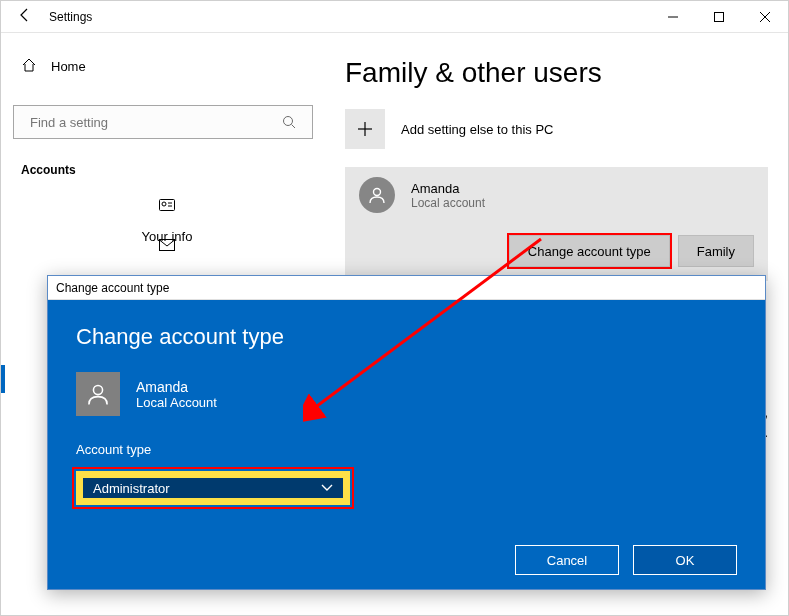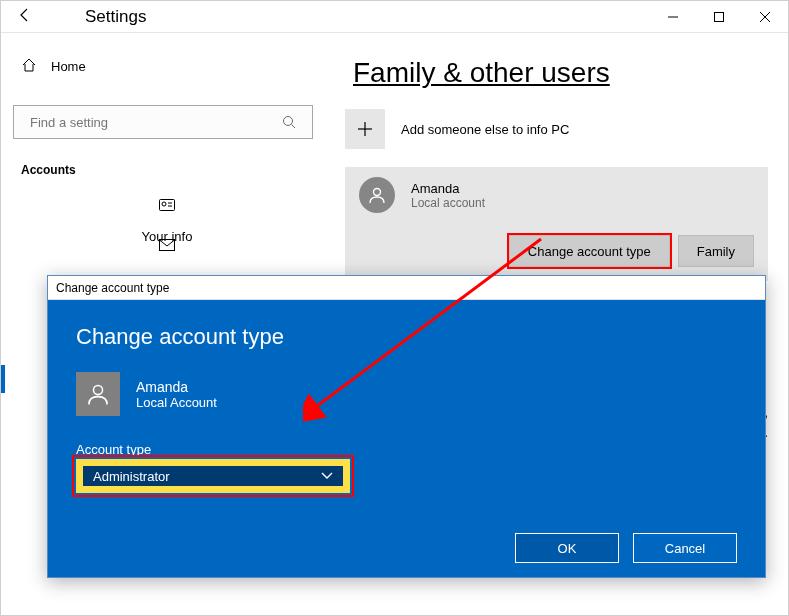--- a/index.html
+++ b/index.html
@@ -8,41 +8,41 @@
     font-family: "Segoe UI", Tahoma, sans-serif;
     font-size: 13px;
     color: #000;
     background:#f3f3f3;
     width:789px; height:616px; overflow:hidden; position:relative;
   }
   .stage { width:789px; height:616px; position:relative; background:#fff; border:1px solid #cfcfcf;}
   
   .titlebar { height:32px; display:flex; align-items:center; background:#fff; color:#000; border-bottom:1px solid #e5e5e5;}
   .titlebar .back { width:48px; text-align:center; font-size:16px;}
-  .titlebar .title { flex:1; font-size:17px;margin-left:36px;}
+  .titlebar .title { flex:1; font-size:12px;}
   .winbtns { display:flex;}
   .winbtn { width:46px; height:32px; display:flex; align-items:center; justify-content:center; }
   .winbtn svg { stroke:#000;}
   
   .main { position:absolute; top:32px; left:0; right:0; bottom:0; display:flex; background:#fff;}
   .sidebar { width:324px; background:#fff; border-right:0; position:relative;}
   .sidecontent { padding:12px 12px 0 12px;}
   .homeitem { display:flex; align-items:center; height:42px; gap:14px; padding-left:8px; margin-bottom:18px; cursor:default;}
   .homeitem .lbl { font-size:13px;}
   .searchbox { height:34px; border:1px solid #a6a6a6; background:#fcfcfc; display:flex; align-items:center; padding:0 16px; margin-bottom:24px; cursor:text;}
   .searchbox span { flex:1; color:#767676; font-size:13px;}
   .section-head { font-weight:600; font-size:12px; padding:0 8px; margin-bottom:22px;}
   .navlist { }
   .navitem { display:flex; align-items:center; height:40px; gap:16px; padding-left:8px; cursor:default; position:relative;flex-direction:column;}
   .navitem.active::before { content:""; position:absolute; left:-12px; top:6px; bottom:6px; width:4px; background:#0067c0;}
   .navitem .ic { width:18px; display:flex; justify-content:center;}
   .navitem .txt { font-size:13px;}
   
   .content { flex:1; padding:24px 20px 0 20px; position:relative;}
-  .h1 { font-size:28px; font-weight:350; margin:0 0 20px 8px; letter-spacing:0;text-decoration:underline;}
+  .h1 { font-size:28px; font-weight:350; margin:0 0 20px 0; letter-spacing:0;}
   .addrow { display:flex; align-items:center; gap:16px; margin-bottom:18px;}
   .addbtn { width:40px; height:40px; background:#e6e6e6; display:flex; align-items:center; justify-content:center;}
   .addlbl { font-size:13px;}
   .usercard { background:#e6e6e6; padding:10px 14px 14px 14px; margin-bottom:8px;}
   .userhead { display:flex; align-items:center; gap:16px;}
   .avatar { width:36px; height:36px; border-radius:50%; background:#868686; display:flex; align-items:center; justify-content:center;}
   .userinfo .name { font-size:13px;}
   .userinfo .sub { font-size:12px; color:#6b6b6b;}
   .userbtns { display:flex; gap:8px; justify-content:flex-end; margin-top:22px;}
   .gbtn { height:32px; padding:0 18px; background:#cccccc; border:1px solid #bcbcbc; font-size:13px; display:flex; align-items:center; cursor:default;}
@@ -50,21 +50,21 @@
   .truncated-text { font-size:13px; color:#222; line-height:20px; position:absolute; right:20px; top:370px; width:40px; text-align:right;}
   
   .dialog { position:absolute; left:46px; top:274px; width:719px; background:#fff; border:1px solid #5a8ac6; box-shadow:0 4px 18px rgba(0,0,0,0.3);}
   .dlg-titlebar { height:24px; display:flex; align-items:center; padding:0 8px; font-size:12px; border-bottom:1px solid #e0e0e0; background:#fff;}
   .dlg-body { background:#0067c0; color:#fff; padding:24px 28px 14px 28px;}
   .dlg-h { font-size:22px; font-weight:350; margin:0 0 22px 0;}
   .dlg-user { display:flex; align-items:center; gap:16px; margin-bottom:26px;}
   .dlg-avatar { width:44px; height:44px; background:#808080; display:flex; align-items:center; justify-content:center;}
   .dlg-uname { font-size:14px;}
   .dlg-usub { font-size:13px;}
-  .dlg-label { font-size:13px; margin-bottom:2px;}
+  .dlg-label { font-size:13px; margin-bottom:14px;}
   .dropdown { height:34px; width:274px; background:#003a6e; border:7px solid #fde047; display:flex; align-items:center; padding:0 10px; color:#fff; font-size:13px; justify-content:space-between; outline:2px solid #ff0000; outline-offset:2px; cursor:default;}
   .dlg-btns { display:flex; gap:14px; justify-content:flex-end; margin-top:40px;}
   .dlg-btn { width:104px; height:30px; border:1px solid #fff; color:#fff; font-size:13px; display:flex; align-items:center; justify-content:center; cursor:default;}
   .dlg-btn.primary { background:#0058a8;}
   .dlg-btn.secondary { background:transparent;}
   
   .arrow { position:absolute; left:302px; top:230px; pointer-events:none; }
 </style>
 </head>
 <body>
@@ -182,21 +182,21 @@
 
     <div class="content">
       <h1 class="h1">Family &amp; other users</h1>
       <div class="addrow">
         <div class="addbtn">
           <svg width="18" height="18" viewBox="0 0 18 18" stroke="#000" stroke-width="1.2">
               <line x1="9" y1="2" x2="9" y2="16"></line>
               <line x1="2" y1="9" x2="16" y2="9"></line>
             </svg>
         </div>
-        <div class="addlbl">Add someone else to info PC</div>
+        <div class="addlbl">Add setting else to this PC</div>
       </div>
       <div class="usercard">
         <div class="userhead">
           <div class="avatar">
             <svg width="20" height="20" viewBox="0 0 20 20" fill="none" stroke="#fff" stroke-width="1.4">
                 <circle cx="10" cy="7" r="3.5"></circle>
                 <path d="M3 18 C3 13 7 12 10 12 C13 12 17 13 17 18"></path>
               </svg>
           </div>
           <div class="userinfo">
@@ -239,25 +239,25 @@
         </div>
       </div>
       <div class="dlg-label">Account type</div>
       <div class="dropdown">
         <span>Administrator</span>
         <svg width="12" height="8" viewBox="0 0 12 8" fill="none" stroke="#fff" stroke-width="1.4">
             <path d="M1 1 L6 6 L11 1"></path>
           </svg>
       </div>
       <div class="dlg-btns">
+        <div class="dlg-btn secondary">
+            <span>Cancel</span>
+          </div>
         <div class="dlg-btn primary">
             <span>OK</span>
-          </div>
-        <div class="dlg-btn secondary">
-            <span>Cancel</span>
           </div>
       </div>
     </div>
   </div>
 
   <svg class="arrow" width="260" height="200" viewBox="0 0 260 200">
     <defs>
       <marker id="ah" markerWidth="10" markerHeight="10" refX="2" refY="5" orient="auto">
         <path d="M0 0 L10 5 L0 10 Z" fill="#ff0000"></path>
       </marker>

